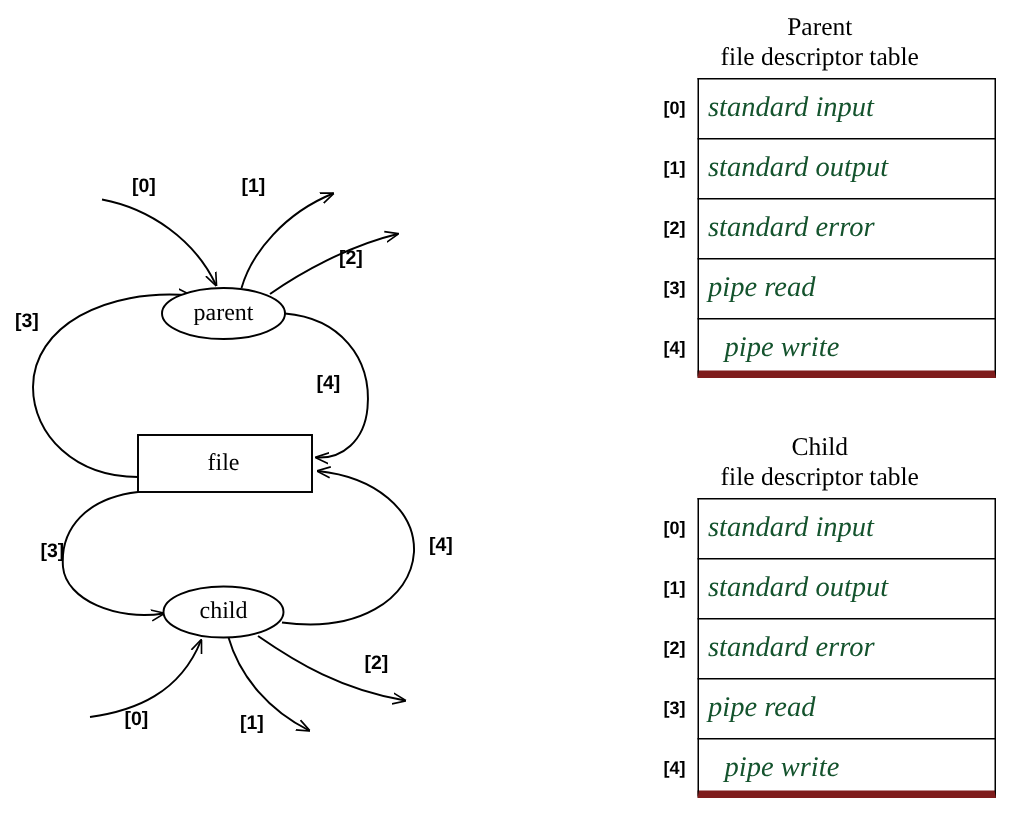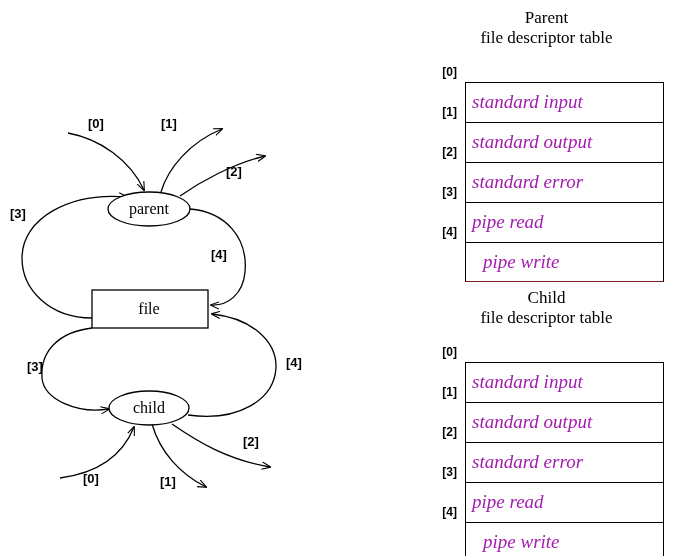--- a/index.html
+++ b/index.html
@@ -90,26 +90,25 @@
     right: 0;
     height: 40px;
     line-height: 38px;
     border: 1px solid #000;
     border-bottom: none;
     box-sizing: border-box;
     padding-left: 6px;
     font-family: "Liberation Serif", "DejaVu Serif", serif;
     font-style: italic;
     font-size: 19px;
-    color: #a21caf;
-    white-space: nowrap;
-    margin-top: 30px;
+    color: #14532d;
+    white-space: nowrap;
   }
   .fd-row:last-child .fd-cell {
-    border-bottom: 1px solid #7f1d1d;
+    border-bottom: 5px solid #7f1d1d;
     padding-left: 17px;
   }
 </style>
 </head>
 <body>
 
 <div id="page">
 
   <div id="diagram">
 

